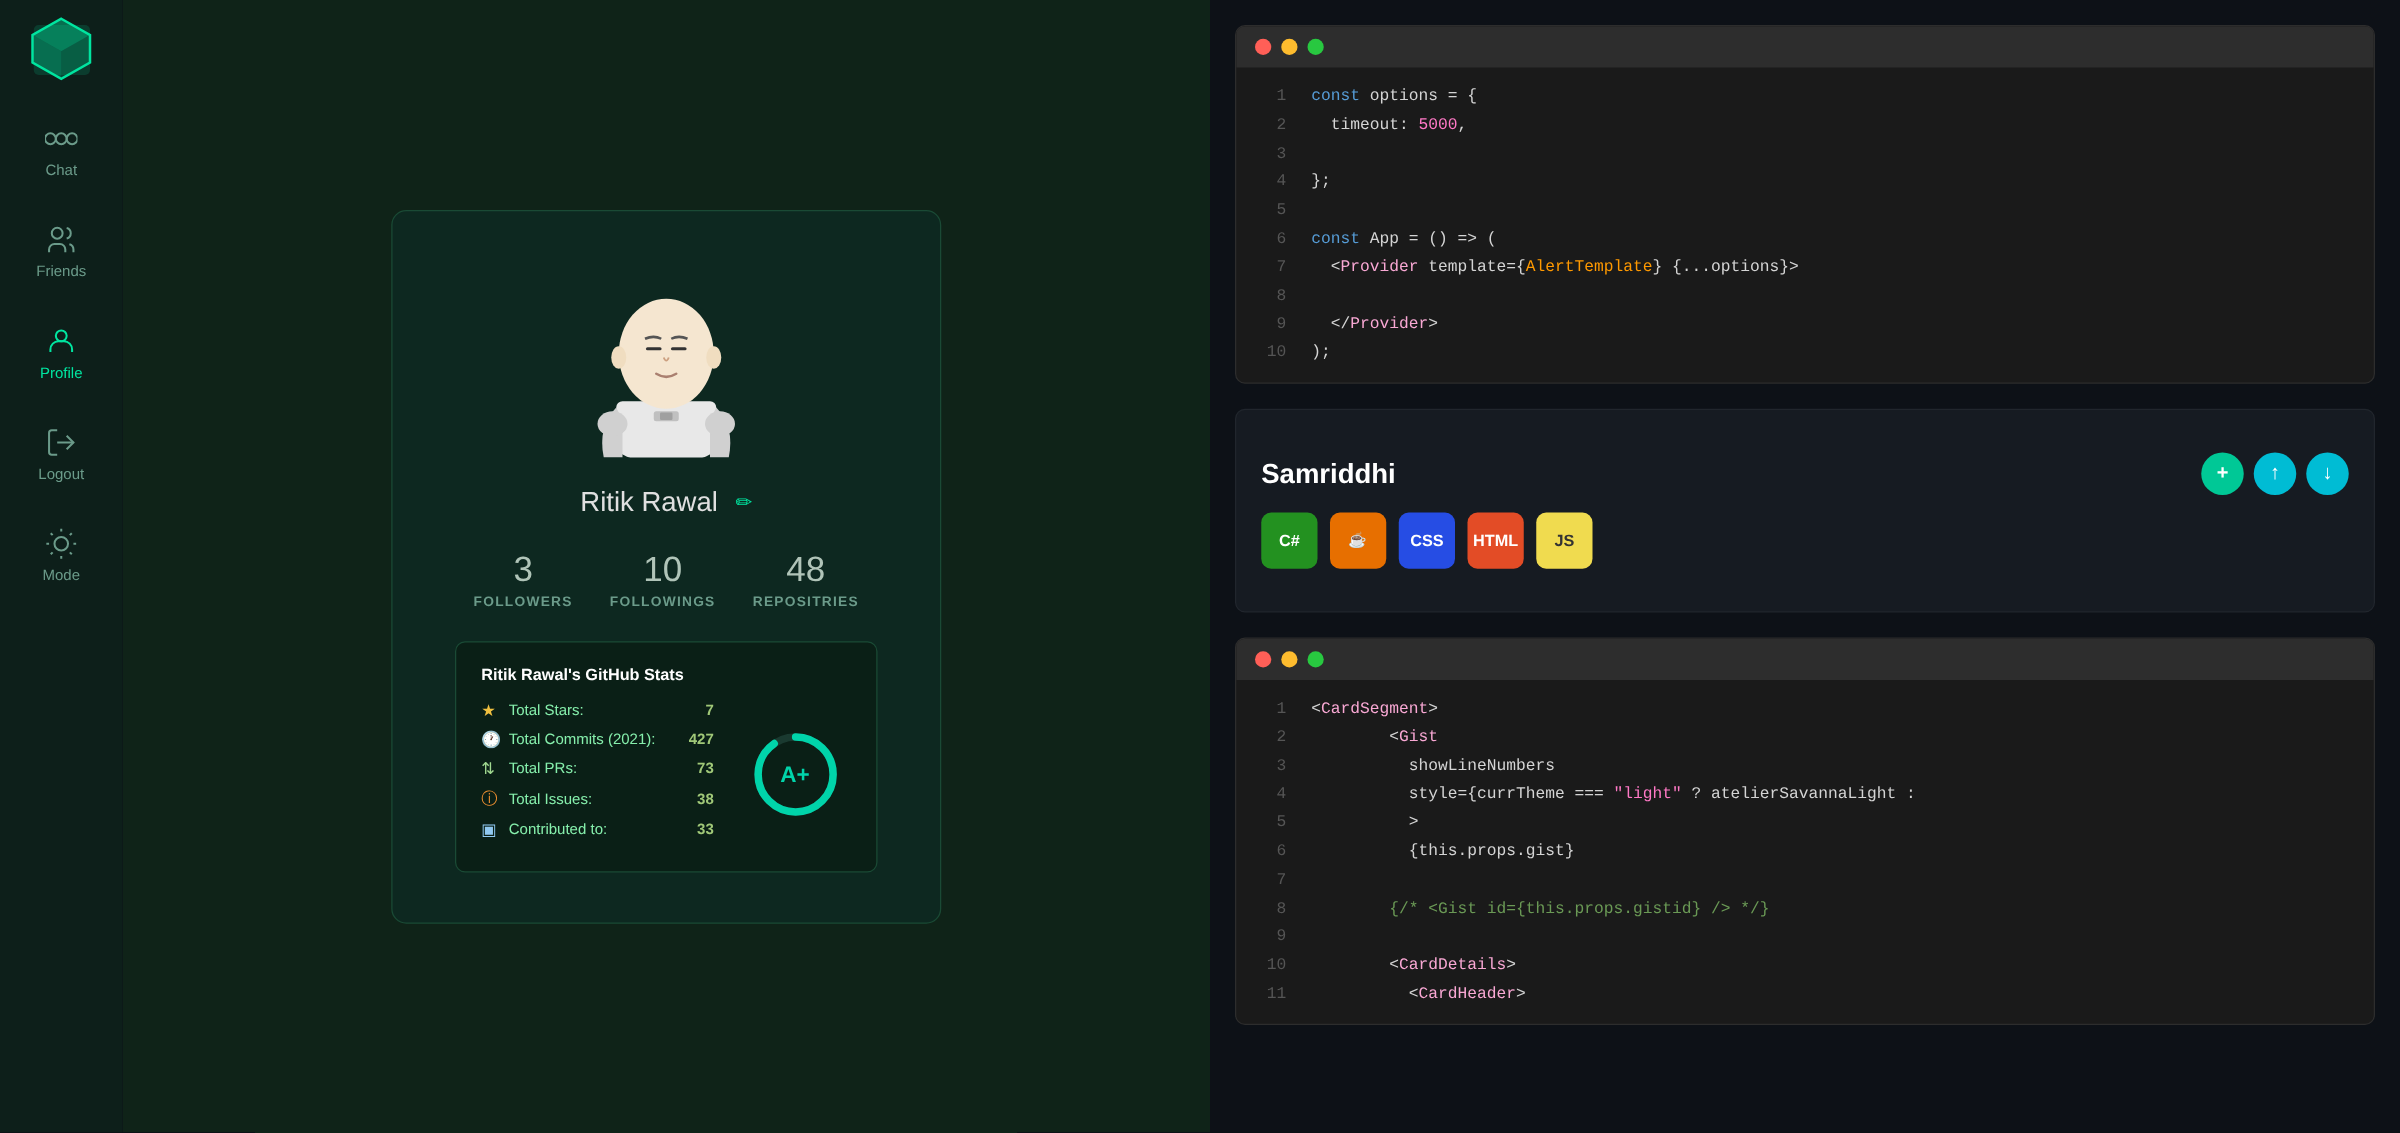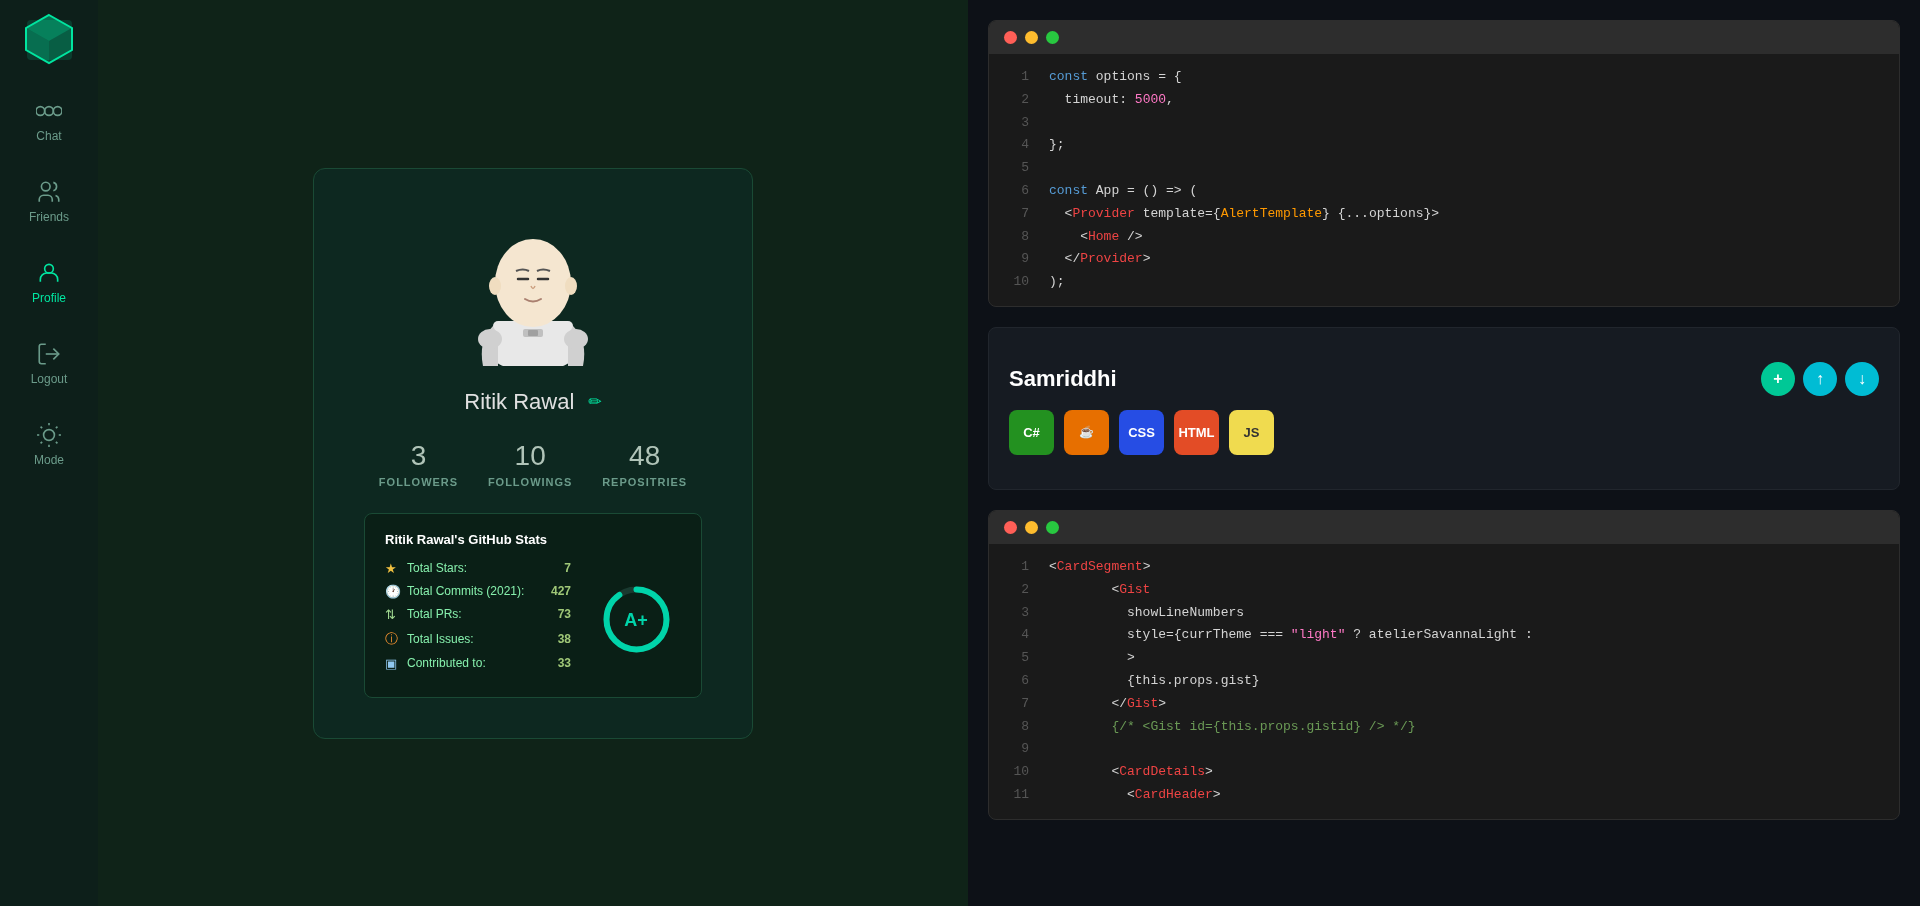--- a/index.html
+++ b/index.html
@@ -258,21 +258,21 @@
       margin-right: 20px;
       flex-shrink: 0;
       user-select: none;
     }
     .code-content { flex: 1; }
 
     
     .kw { color: #569cd6; }
     .str { color: #ff79c6; }
     .num { color: #ff79c6; }
-    .tag { color: #ef4444; }
+    .tag { color: #f9a8d4; }
     .comment { color: #6a9955; }
     .plain { color: #d4d4d4; }
     .jsx-expr { color: #ff9900; }
 
     
     .samriddhi-section {
       background: #161b22;
       border-radius: 8px;
       padding: 34px 20px;
       border: 1px solid #21262d;
@@ -537,21 +537,20 @@
         <div class="code-line">
           <span class="line-num">6</span>
           <span class="code-content"><span class="kw">const</span><span class="plain"> App = () =&gt; (</span></span>
         </div>
         <div class="code-line">
           <span class="line-num">7</span>
           <span class="code-content"><span class="plain">&nbsp;&nbsp;&lt;</span><span class="tag">Provider</span><span class="plain"> template={</span><span class="jsx-expr">AlertTemplate</span><span class="plain">} {...options}&gt;</span></span>
         </div>
         <div class="code-line">
           <span class="line-num">8</span>
-          <span class="code-content"><span class="plain">&nbsp;&nbsp;&nbsp;&nbsp;&lt;</span><span class="tag">Home</span><span class="plain"> /&gt;</span></span>
         </div>
         <div class="code-line">
           <span class="line-num">9</span>
           <span class="code-content"><span class="plain">&nbsp;&nbsp;&lt;/</span><span class="tag">Provider</span><span class="plain">&gt;</span></span>
         </div>
         <div class="code-line">
           <span class="line-num">10</span>
           <span class="code-content"><span class="plain">);</span></span>
         </div>
       </div>
@@ -601,21 +600,20 @@
         <div class="code-line">
           <span class="line-num">5</span>
           <span class="code-content"><span class="plain">&nbsp;&nbsp;&nbsp;&nbsp;&nbsp;&nbsp;&nbsp;&nbsp;&nbsp;&nbsp;&gt;</span></span>
         </div>
         <div class="code-line">
           <span class="line-num">6</span>
           <span class="code-content"><span class="plain">&nbsp;&nbsp;&nbsp;&nbsp;&nbsp;&nbsp;&nbsp;&nbsp;&nbsp;&nbsp;{this.props.gist}</span></span>
         </div>
         <div class="code-line">
           <span class="line-num">7</span>
-          <span class="code-content"><span class="plain">&nbsp;&nbsp;&nbsp;&nbsp;&nbsp;&nbsp;&nbsp;&nbsp;&lt;/</span><span class="tag">Gist</span><span class="plain">&gt;</span></span>
         </div>
         <div class="code-line">
           <span class="line-num">8</span>
           <span class="code-content"><span class="comment">&nbsp;&nbsp;&nbsp;&nbsp;&nbsp;&nbsp;&nbsp;&nbsp;{/* &lt;Gist id={this.props.gistid} /&gt; */}</span></span>
         </div>
         <div class="code-line">
           <span class="line-num">9</span>
           <span class="code-content">&nbsp;</span>
         </div>
         <div class="code-line">

